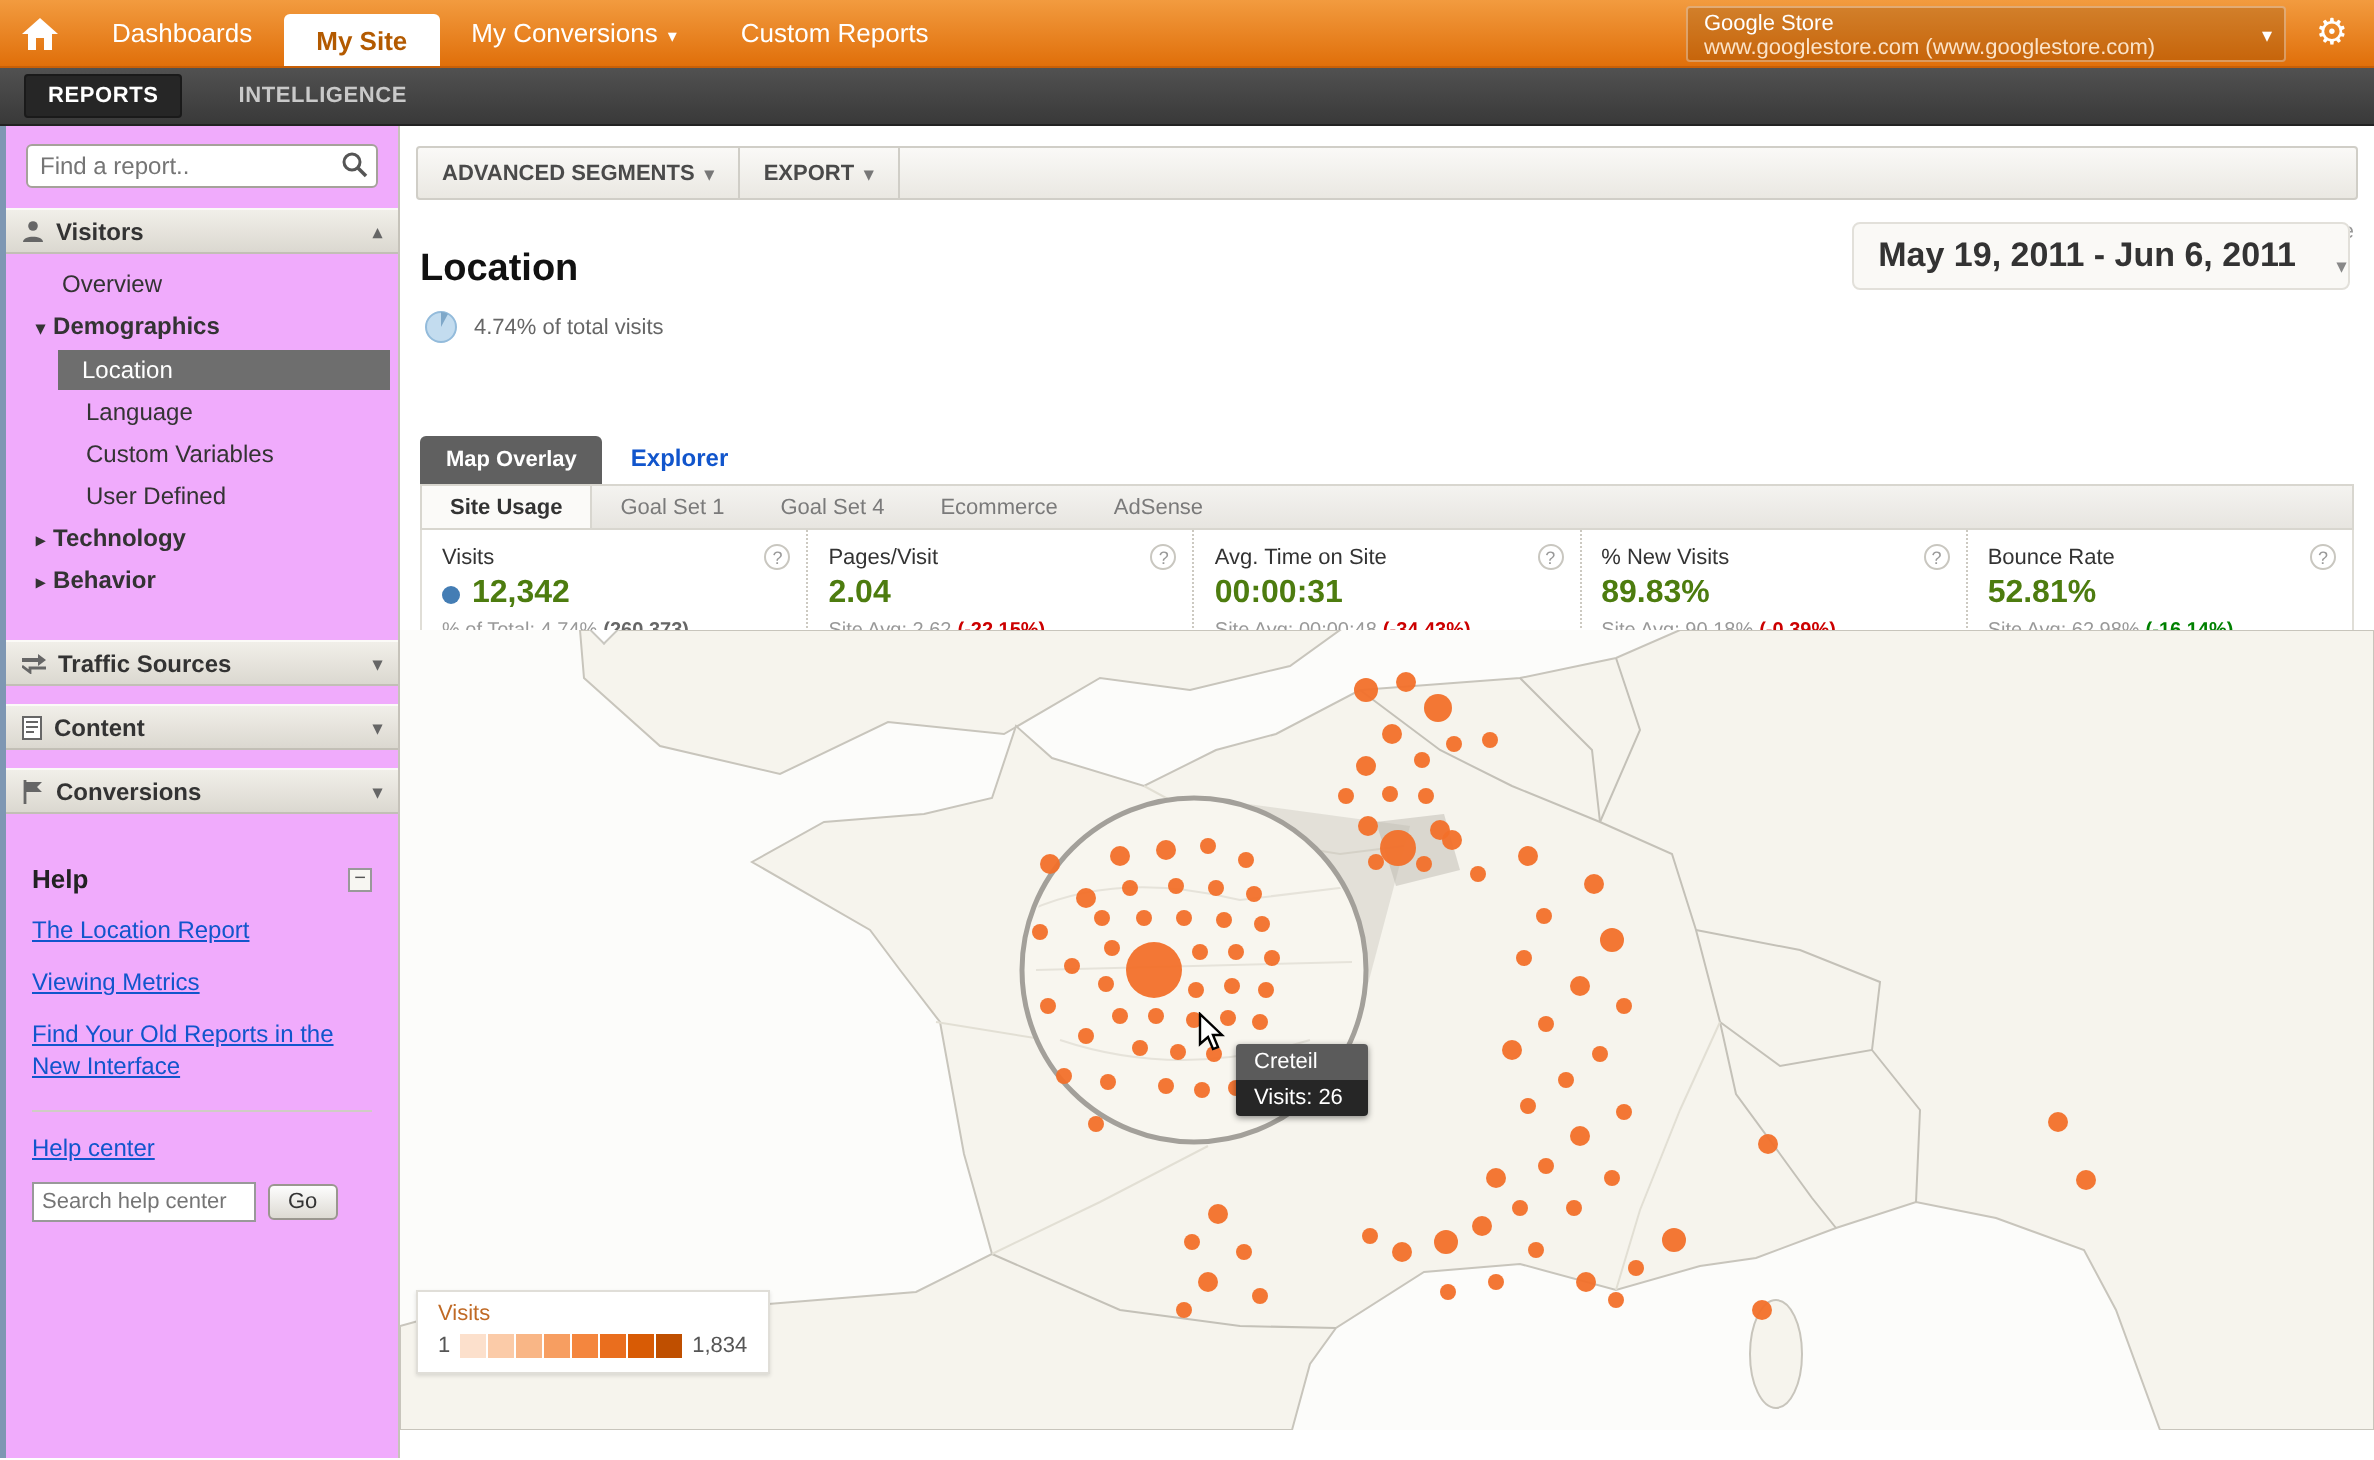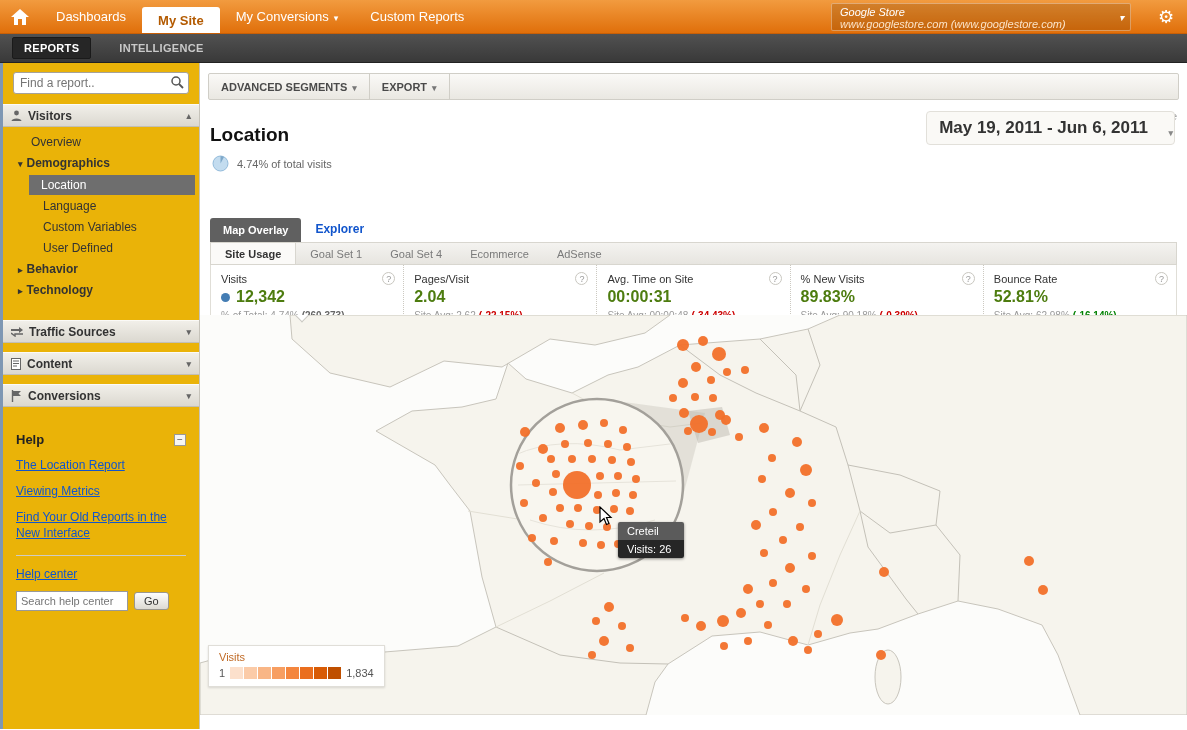--- a/index.html
+++ b/index.html
@@ -6,37 +6,37 @@
   html,body { width:1187px; height:730px; overflow:hidden; }
   body { font-family:"Liberation Sans", sans-serif; background:#fff; position:relative; }
 
   
   .topbar { height:34px; background:linear-gradient(180deg,#F29B3F,#E06F0A); display:flex; align-items:stretch; position:relative; border-bottom:1px solid #C85F06; }
   .home-btn { width:40px; display:flex; align-items:center; justify-content:center; }
   .main-nav { display:flex; align-items:stretch; }
   .nav-item { color:#fff; font-size:13px; padding:0 16px; display:flex; align-items:center; cursor:default; }
   .nav-item.active { background:#fff; color:#B35A00; font-weight:bold; border-radius:3px 3px 0 0; margin-top:7px; }
   .caret::after { content:"▾"; font-size:9px; margin-left:5px; }
-  .account-box { position:absolute; right:56px; top:3px; width:300px; height:28px; background:rgba(120,60,0,0.25); border:1px solid rgba(255,255,255,0.35); border-radius:2px; color:#fff; padding:2px 18px 2px 8px;font-style:italic; }
+  .account-box { position:absolute; right:44px; top:3px; width:300px; height:28px; background:rgba(120,60,0,0.25); border:1px solid rgba(255,255,255,0.35); border-radius:2px; color:#fff; padding:2px 18px 2px 8px; }
   .account-name { font-size:11px; line-height:12px; }
   .account-domain { font-size:11px; line-height:12px; color:#FBE3C8; }
   .account-caret { position:absolute; right:6px; top:8px; color:#fff; font-size:10px; }
   .gear-btn { position:absolute; right:8px; top:5px; width:26px; height:24px; color:#fff; font-size:18px; text-align:center; line-height:24px; font-family:"DejaVu Sans", sans-serif; }
 
   
   .subbar { height:29px; background:linear-gradient(180deg,#515151,#393939); border-bottom:1px solid #222; display:flex; align-items:center; padding-left:12px; gap:28px; }
   .reports-btn { background:#262626; border:1px solid #1a1a1a; color:#fff; font-size:11px; font-weight:bold; padding:4px 11px; border-radius:2px; letter-spacing:.3px; }
   .intel-label { color:#C9C9C9; font-size:11px; font-weight:bold; letter-spacing:.3px; }
 
   
   .content { display:flex; height:666px; position:relative; }
   .left-edge { position:absolute; left:0; top:0; bottom:0; width:3px; background:#7E97B3; z-index:6; }
 
   
-  .sidebar { width:200px; min-width:200px; background:#eab308; border-right:1px solid #C6C3BA; font-size:12px; position:relative; padding-left:3px; }
+  .sidebar { width:200px; min-width:200px; background:#f0abfc; border-right:1px solid #C6C3BA; font-size:12px; position:relative; padding-left:3px; }
   .search-area { padding:9px 10px 10px; position:relative; }
   .find-report { width:100%; height:22px; border:1px solid #A5A29A; border-radius:3px; padding:2px 24px 2px 6px; font-size:12px; color:#333; background:#fff; }
   .search-icon { position:absolute; right:15px; top:13px; }
   .side-section { height:23px; background:linear-gradient(180deg,#F1EFE9,#DBD8D0); border-top:1px solid #FBFAF7; border-bottom:1px solid #C2BFB6; display:flex; align-items:center; padding:0 8px; font-weight:bold; color:#333; cursor:default; }
   .sec-icon { margin-right:6px; display:flex; }
   .sec-chevron { margin-left:auto; color:#666; font-size:9px; }
   .sec-chevron.down::after { content:"▾"; }
   .sec-chevron.up::after { content:"▴"; }
   .section-gap { height:9px; }
   .tree { padding:5px 0 10px; }
@@ -156,22 +156,22 @@
       <span>Visitors</span>
       <span class="sec-chevron up"></span>
     </div>
     <div class="tree">
         <div class="tree-item tree-plain">Overview</div>
         <div class="tree-item tree-parent tri-d">Demographics</div>
         <div class="tree-item tree-selected">Location</div>
         <div class="tree-item tree-sub">Language</div>
         <div class="tree-item tree-sub">Custom Variables</div>
         <div class="tree-item tree-sub">User Defined</div>
+        <div class="tree-item tree-parent tri-r">Technology</div>
         <div class="tree-item tree-parent tri-r">Behavior</div>
-        <div class="tree-item tree-parent tri-r">Technology</div>
       </div>
 
     <div id="side-sections">
         <div class="section-gap"></div>
         <div class="side-section">
           <span class="sec-icon">
             <svg width="12" height="11" viewBox="0 0 12 11">
               <path d="M0 3 L8 3 L8 1 L12 4 L8 7 L8 5 L0 5 Z" fill="#666"></path>
               <path d="M12 8 L4 8 L4 10 L0 7" fill="none" stroke="#666" stroke-width="1.4"></path>
             </svg>

